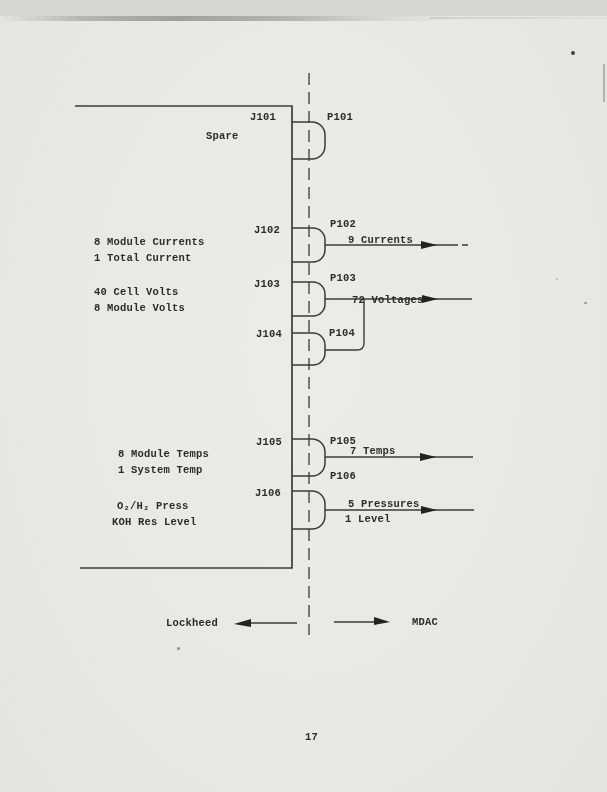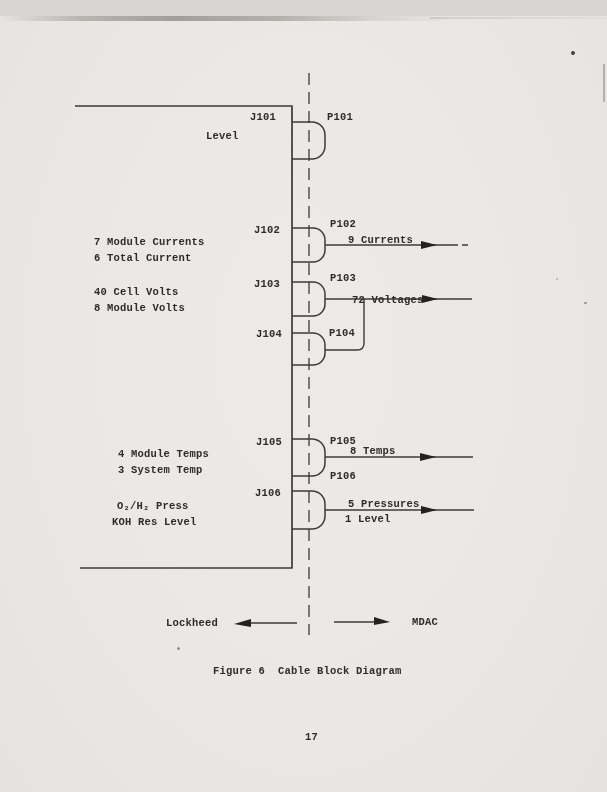--- a/index.html
+++ b/index.html
@@ -104,49 +104,48 @@
       <polygon points="438,283 422,279 422,287"></polygon>
       <polygon points="436,441 420,437 420,445"></polygon>
       <polygon points="437,494 421,490 421,498"></polygon>
       <polygon points="234,608 251,603 251,611"></polygon>
       <polygon points="390,606 374,601 374,609"></polygon>
     </g>
   </svg>
 
   <div class="lbl p-j101">J101</div>
   <div class="lbl p-p101">P101</div>
-  <div class="lbl p-spare">Level</div>
+  <div class="lbl p-spare">Spare</div>
 
   <div class="lbl p-j102">J102</div>
   <div class="lbl p-p102">P102</div>
-  <div class="lbl p-sigc1">7 Module Currents</div>
-  <div class="lbl p-sigc2">6 Total Current</div>
+  <div class="lbl p-sigc1">8 Module Currents</div>
+  <div class="lbl p-sigc2">1 Total Current</div>
   <div class="lbl p-outc">9 Currents</div>
 
   <div class="lbl p-j103">J103</div>
   <div class="lbl p-p103">P103</div>
   <div class="lbl p-sigv1">40 Cell Volts</div>
   <div class="lbl p-sigv2">8 Module Volts</div>
   <div class="lbl p-outv">72 Voltages</div>
 
   <div class="lbl p-j104">J104</div>
   <div class="lbl p-p104">P104</div>
 
   <div class="lbl p-j105">J105</div>
   <div class="lbl p-p105">P105</div>
-  <div class="lbl p-sigt1">4 Module Temps</div>
-  <div class="lbl p-sigt2">3 System Temp</div>
-  <div class="lbl p-outt">8 Temps</div>
+  <div class="lbl p-sigt1">8 Module Temps</div>
+  <div class="lbl p-sigt2">1 System Temp</div>
+  <div class="lbl p-outt">7 Temps</div>
 
   <div class="lbl p-j106">J106</div>
   <div class="lbl p-p106">P106</div>
   <div class="lbl p-sigp1">O₂/H₂ Press</div>
   <div class="lbl p-sigp2">KOH Res Level</div>
   <div class="lbl p-outp">5 Pressures</div>
   <div class="lbl p-outl">1 Level</div>
 
   <div class="lbl p-lockheed">Lockheed</div>
   <div class="lbl p-mdac">MDAC</div>
 
-  <div class="lbl p-caption">Figure 6  Cable Block Diagram</div>
   <div class="lbl p-pageno">17</div>
 
 </div>
 
 </body></html>

